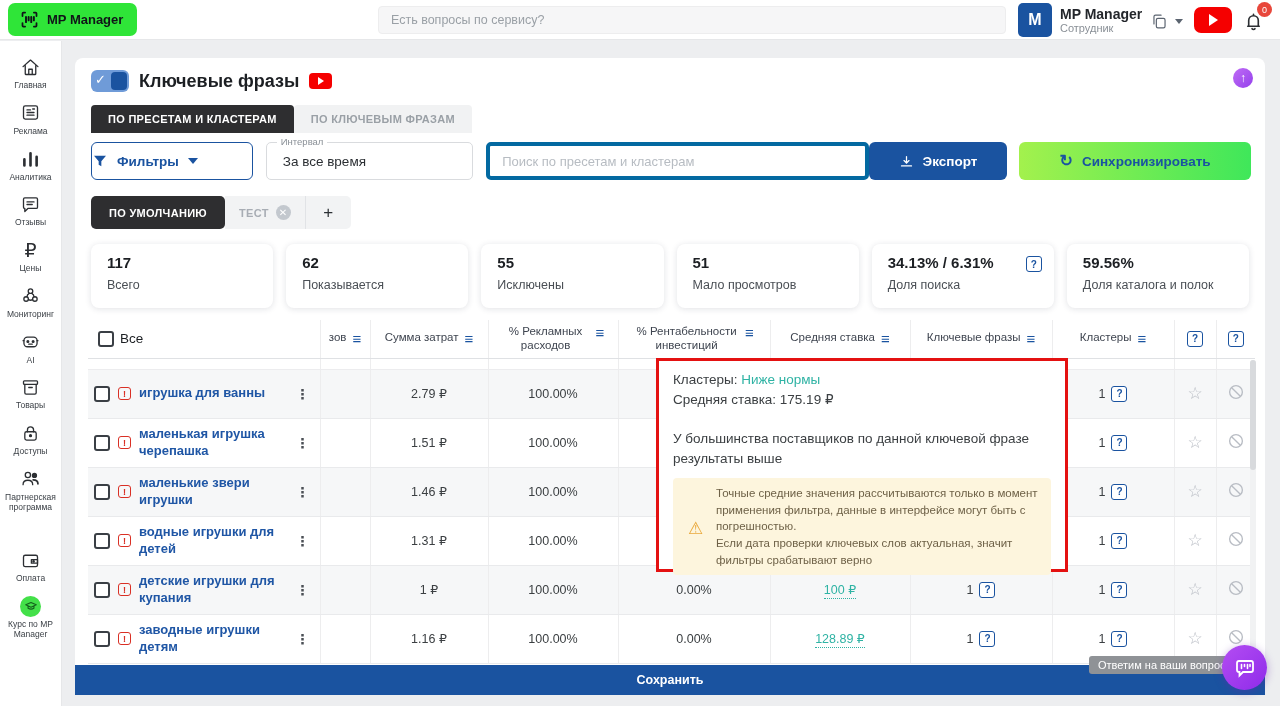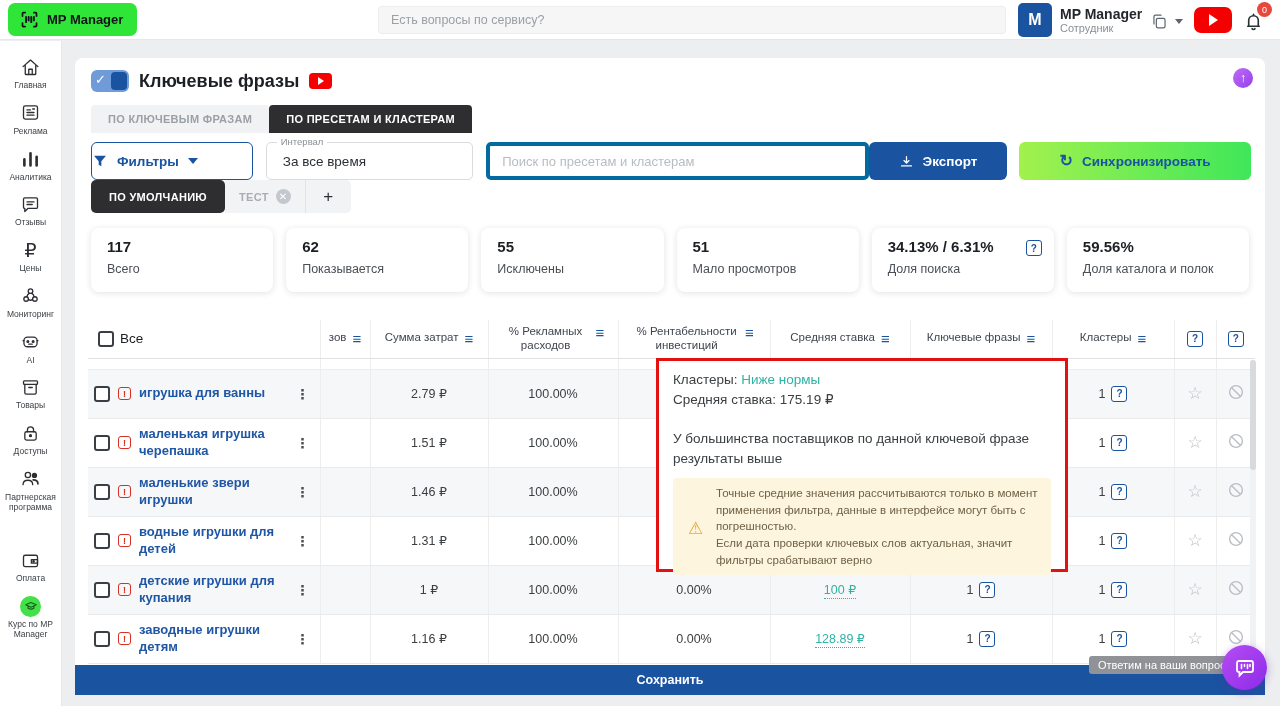--- a/index.html
+++ b/index.html
@@ -54,28 +54,28 @@
   .btn-filters { width:166px; height:38px; border:1px solid #1a53a0; border-radius:6px; background:#fff; color:#1a53a0; font-size:13.5px; font-weight:bold; display:flex; align-items:center; justify-content:flex-start; gap:9px; cursor:pointer; }
   .chev-blue { width:0; height:0; border-left:5px solid transparent; border-right:5px solid transparent; border-top:6px solid #1a53a0; }
   .interval { position:relative; width:212px; height:38px; border:1px solid #d9dbde; border-radius:5px; margin-left:13px; display:flex; align-items:center; padding:0 16px; font-size:13.5px; color:#2b2f33; cursor:pointer; background:#fff; }
   .interval .flabel { position:absolute; left:10px; top:-7px; background:#fff; padding:0 4px; font-size:9.5px; color:#8a9097; }
   .preset-search { width:392px; height:38px; border:4px solid #0369a1; border-radius:5px; margin-left:13px; padding:0 12px; font-size:13px; color:#0f766e; outline:none; }
   .preset-search::placeholder { color:#b7bcc2; }
   .btn-export { width:142px; height:38px; margin-left:auto; background:#1a53a0; border:none; border-radius:6px; color:#fff; font-size:13.5px; font-weight:bold; display:flex; align-items:center; justify-content:center; gap:9px; cursor:pointer; }
   .btn-sync { width:238px; height:38px; margin-left:12px; background:linear-gradient(90deg,#a3f14d,#3fe75a); border:none; border-radius:6px; color:#1a53a0; font-size:13.5px; font-weight:bold; display:flex; align-items:center; justify-content:center; gap:9px; cursor:pointer; }
   .sync-glyph { font-size:16px; font-weight:bold; line-height:1; }
 
-  .preset-tabs { position:absolute; left:16px; top:122px; display:flex; align-items:stretch; height:33px; }
+  .preset-tabs { position:absolute; left:16px; top:138px; display:flex; align-items:stretch; height:33px; }
   .ptab-active { background:#2e2e30; color:#fff; border-radius:5px; padding:0 18px; display:flex; align-items:center; font-size:11px; font-weight:bold; letter-spacing:.3px; cursor:pointer; }
   .ptab-light { background:#f2f3f4; color:#a8adb4; padding:0 14px; display:flex; align-items:center; gap:7px; font-size:11px; font-weight:bold; letter-spacing:.3px; cursor:pointer; }
   .ptab-light.first { border-radius:0 0 0 0; }
   .x-circle { width:15px; height:15px; border-radius:50%; background:#c3c8ce; color:#fff; font-size:10px; display:flex; align-items:center; justify-content:center; cursor:pointer; }
   .ptab-add { background:#f2f3f4; width:46px; display:flex; align-items:center; justify-content:center; font-size:17px; color:#2b2f33; border-left:1px solid #e1e3e6; border-radius:0 5px 5px 0; cursor:pointer; }
 
-  .stats-row { position:absolute; left:16px; top:170px; width:1158px; display:flex; gap:13px; }
+  .stats-row { position:absolute; left:16px; top:186px; width:1158px; display:flex; gap:13px; }
   .stat-card { position:relative; flex:1; height:64px; background:#fff; border-radius:8px; box-shadow:0 1px 6px rgba(40,50,70,.14); padding:10px 16px; cursor:pointer; }
   .stat-value { font-size:15px; font-weight:bold; color:#1c1f23; }
   .stat-label { font-size:12.5px; color:#4a4f55; margin-top:7px; }
   .q-icon { display:inline-flex; width:16px; height:16px; border:1.5px solid #1a53a0; border-radius:3px; color:#1a53a0; font-size:10px; font-weight:bold; align-items:center; justify-content:center; cursor:pointer; background:#fff; }
   .stat-card .q-icon { position:absolute; right:12px; top:12px; }
 
   
   .tbl-wrap { position:absolute; left:13px; top:262px; width:1167px; }
   table.grid { border-collapse:collapse; table-layout:fixed; width:1167px; font-size:12.5px; color:#3c4043; }
   table.grid th, table.grid td { border-left:1px solid #ededee; overflow:hidden; }
@@ -284,22 +284,22 @@
         <span class="knob"></span>
       </div>
       <span class="page-title">Ключевые фразы</span>
       <span class="yt-mini">
           <span class="t"></span>
         </span>
     </div>
     <div class="scrolltop">↑</div>
 
     <div class="tabs-row">
+      <div class="tab active">ПО ПРЕСЕТАМ И КЛАСТЕРАМ</div>
       <div class="tab inactive">ПО КЛЮЧЕВЫМ ФРАЗАМ</div>
-      <div class="tab active">ПО ПРЕСЕТАМ И КЛАСТЕРАМ</div>
     </div>
 
     <div class="filter-row">
       <button class="btn-filters">
         <svg viewBox="0 0 24 24" style="width:16px;height:16px;fill:#1a53a0">
             <path d="M3 4 H21 L14 12.5 V20 L10 17.5 V12.5 Z"></path>
           </svg>
         <span>Фильтры</span>
         <span class="chev-blue"></span>
       </button>

